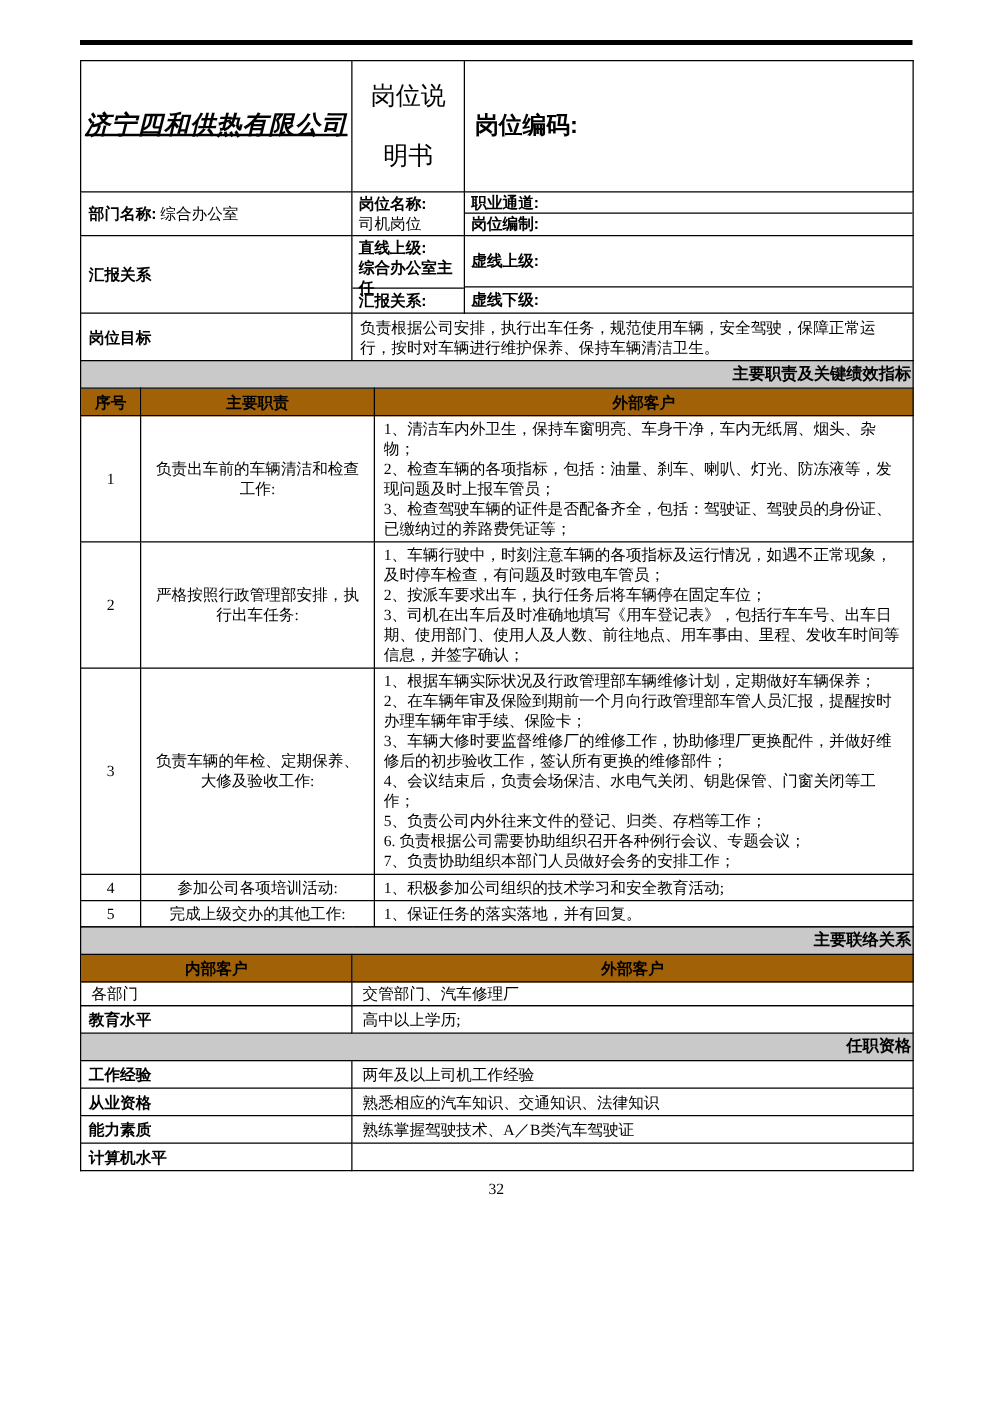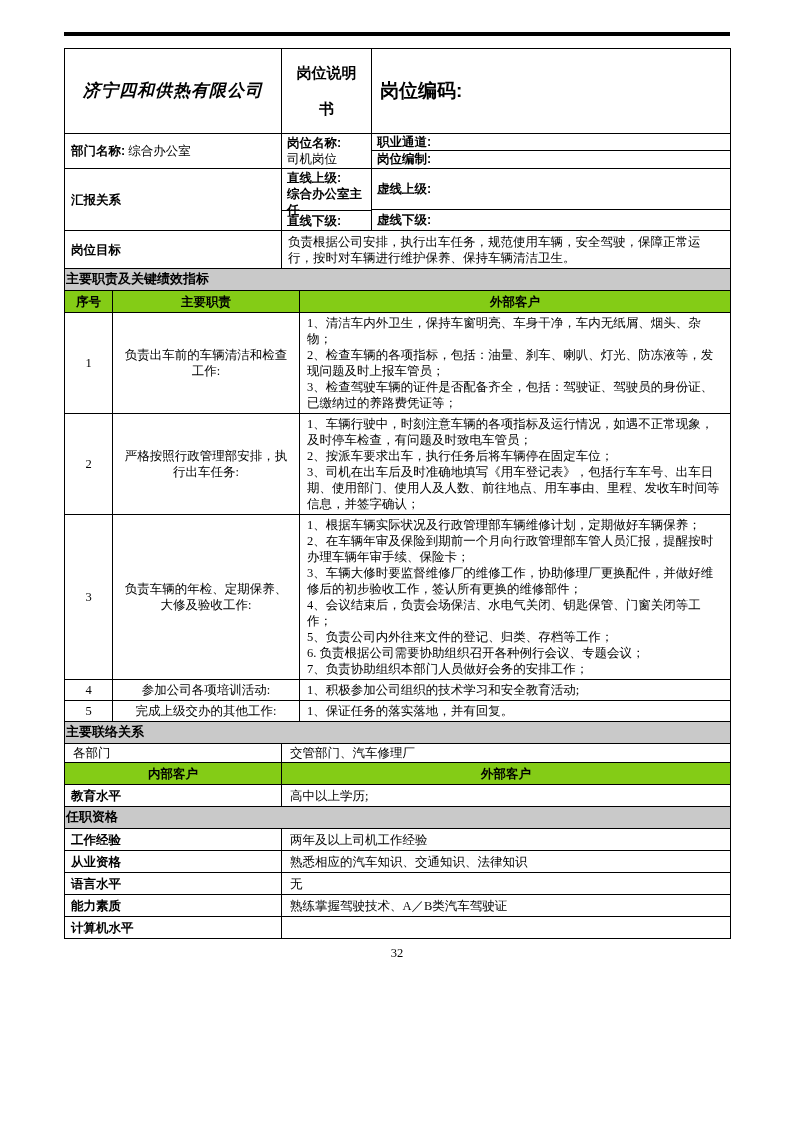--- a/index.html
+++ b/index.html
@@ -8,26 +8,26 @@
   .content{margin:0 64px;width:666px;}
   .doc-title{padding-top:70px;text-align:center;font-family:"Liberation Sans",sans-serif;
              font-weight:bold;font-size:19px;letter-spacing:1px;}
   .rule{height:4px;background:#000;margin-top:32px;margin-bottom:12px;}
   table{border-collapse:collapse;width:666px;table-layout:fixed;}
   .dt + .dt{margin-top:-1px;}
   td{border:1px solid #000;font-size:12.5px;line-height:1.28;word-break:break-all;}
   .lbl{font-family:"Liberation Sans",sans-serif;font-weight:bold;}
   .val{font-family:"Liberation Serif",serif;font-weight:normal;}
   .band{background:#c9c9c9;font-family:"Liberation Sans",sans-serif;font-weight:bold;
-        text-align:left;height:19px;font-size:13px;}
-  .gray{background:#84cc16;}
+        text-align:right;height:19px;font-size:13px;}
+  .gray{background:#a16207;}
   .company-cell{text-align:center;font-family:"Liberation Serif",serif;font-style:italic;
-                font-weight:bold;font-size:17px;letter-spacing:1px;}
-  .doctitle-cell{text-align:center;font-family:"Liberation Sans",sans-serif;font-weight:bold;
-                 font-size:15px;line-height:2.4;padding:4px 10px;}
+                font-weight:bold;font-size:20px;letter-spacing:1px;text-decoration:underline;}
+  .doctitle-cell{text-align:center;font-family:"Liberation Sans",sans-serif;font-weight:normal;
+                 font-size:20px;line-height:2.4;padding:4px 10px;}
   .code-cell{font-family:"Liberation Sans",sans-serif;font-weight:bold;font-size:19px;padding-left:8px;}
   .p0{padding:0;vertical-align:top;}
   .pad{padding:2px 6px;}
   .sub{padding:0 5px;display:flex;align-items:center;font-size:12.5px;}
   .sub + .sub{border-top:1px solid #000;}
   .sub-15{height:16px;}
   .sub-40{height:40px;}
   .sub-19{height:19px;}
   .wrapcol{display:block;}
   .hdr{font-family:"Liberation Sans",sans-serif;font-weight:bold;text-align:center;height:19px;}
@@ -76,21 +76,21 @@
       </tr>
       <tr>
         <td class="pad lbl" style="vertical-align:middle;">汇报关系</td>
         <td class="p0">
           <div class="sub sub-40" style="align-items:flex-start;padding-top:1px;">
             <span class="lbl">
                   <span class="wrapcol">直线上级:</span>
                   <span class="wrapcol">综合办公室主任</span>
                 </span>
           </div>
-          <div class="sub sub-19 lbl">直线下级:</div>
+          <div class="sub sub-19 lbl">汇报关系:</div>
         </td>
         <td class="p0">
           <div class="sub sub-40 lbl">虚线上级:</div>
           <div class="sub sub-19 lbl">虚线下级:</div>
         </td>
       </tr>
       <tr class="h38">
         <td class="pad lbl" style="vertical-align:middle;margin-top:12px;">岗位目标</td>
         <td class="pad val" colspan="2">负责根据公司安排，执行出车任务，规范使用车辆，安全驾驶，保障正常运行，按时对车辆进行维护保养、保持车辆清洁卫生。</td>
       </tr>
@@ -153,26 +153,26 @@
     <table class="dt">
       <colgroup>
           <col style="width:217px">
           <col style="width:449px">
         </colgroup>
       <tbody>
           <tr>
             <td class="band" colspan="2">主要联络关系</td>
           </tr>
       <tr>
+        <td class="hdr gray">内部客户</td>
+        <td class="hdr gray">外部客户</td>
+      </tr>
+      <tr>
         <td class="qvalue">各部门</td>
         <td class="qvalue">交管部门、汽车修理厂</td>
-      </tr>
-      <tr>
-        <td class="hdr gray">内部客户</td>
-        <td class="hdr gray">外部客户</td>
       </tr>
     </tbody>
       </table>
 
     <table class="dt">
       <colgroup>
           <col style="width:217px">
           <col style="width:449px">
         </colgroup>
       <tbody>
@@ -185,24 +185,20 @@
           </tr>
       <tr>
         <td class="qlabel">工作经验</td>
         <td class="qvalue">两年及以上司机工作经验</td>
       </tr>
       <tr>
         <td class="qlabel">从业资格</td>
         <td class="qvalue">熟悉相应的汽车知识、交通知识、法律知识</td>
       </tr>
       <tr>
-        <td class="qlabel">语言水平</td>
-        <td class="qvalue">无</td>
-      </tr>
-      <tr>
         <td class="qlabel">能力素质</td>
         <td class="qvalue">熟练掌握驾驶技术、A／B类汽车驾驶证</td>
       </tr>
       <tr>
         <td class="qlabel">计算机水平</td>
         <td class="qvalue"></td>
       </tr>
     </tbody>
       </table>
 

